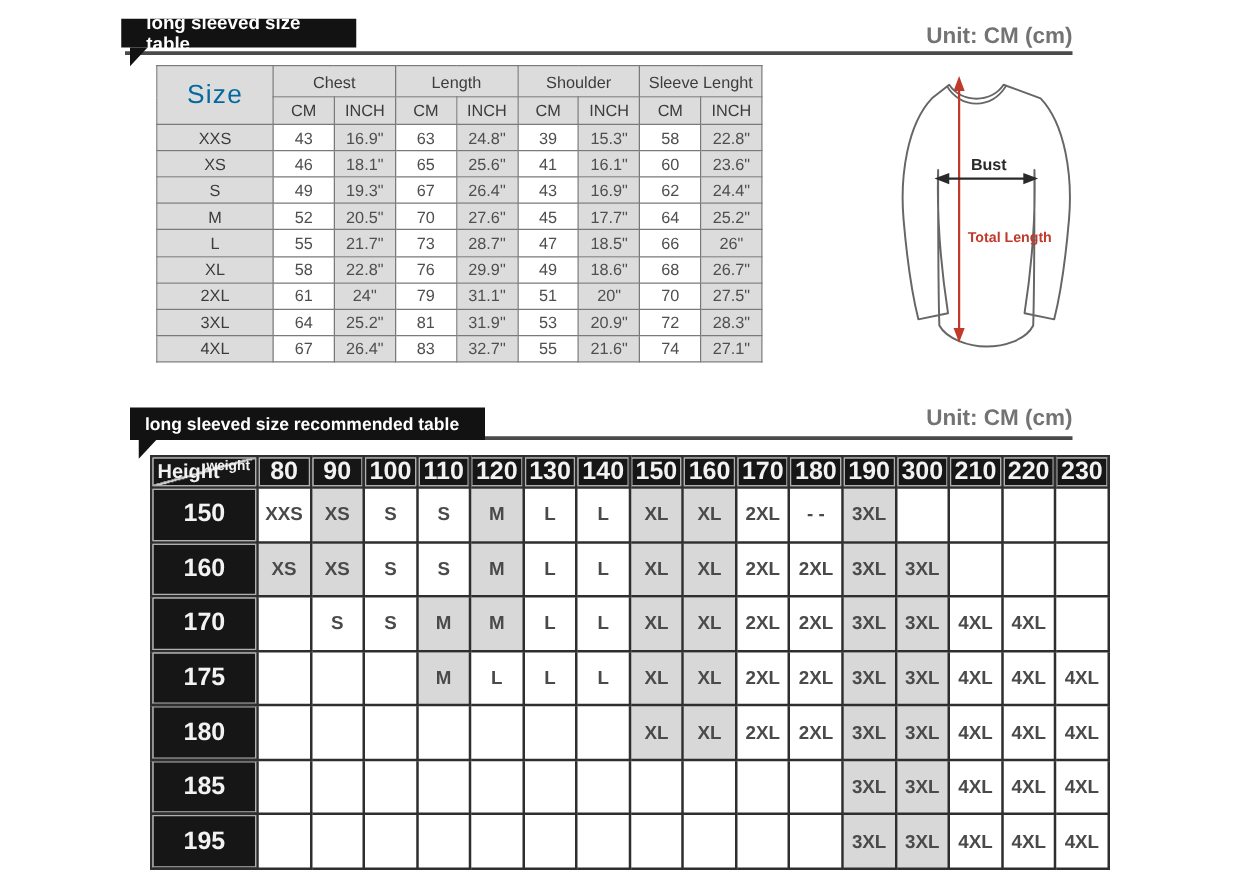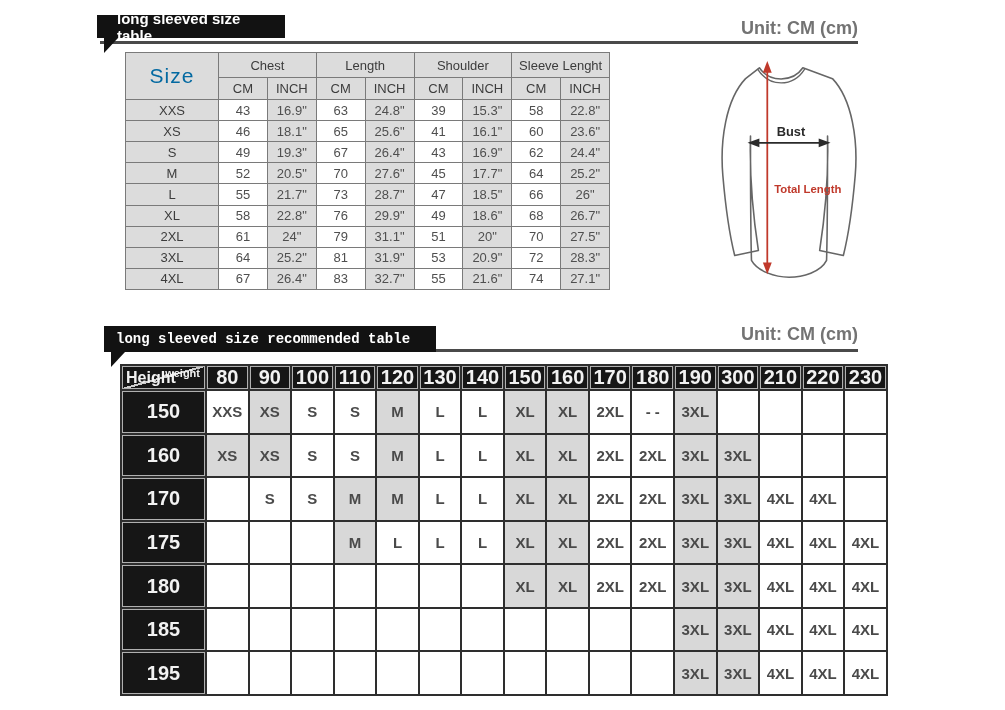--- a/index.html
+++ b/index.html
@@ -5,21 +5,21 @@
   html,body { margin:0; padding:0; background:#fff; }
   .canvas { position:relative; width:1005px; height:710px; background:#ffffff;
             font-family:"Liberation Sans", sans-serif; overflow:hidden; }
 
   
   .tag { position:absolute; background:#121212; color:#fff; font-weight:bold;
          display:flex; align-items:center; padding:0 12px; box-sizing:border-box; z-index:3; }
   .tag .tail { position:absolute; top:100%; left:7px; width:0; height:0;
                border-top:15px solid #121212; border-right:14px solid transparent; }
   .tag1 { left:97px; top:15px; height:23px; width:188px; font-size:15px;padding-left:20px; }
-  .tag2 { left:104px; top:326px; height:26px; width:332px; font-size:14px;font-family:Liberation Mono, monospace; }
+  .tag2 { left:104px; top:326px; height:26px; width:284px; font-size:14px; }
 
   
   .rule { position:absolute; background:#4a4a4a; height:3px; z-index:1; }
   .rule1 { left:100px; top:41px; width:758px; }
   .rule2 { left:108px; top:349px; width:750px; }
 
   .unit { position:absolute; width:161px; text-align:right; font-size:18px;
           font-weight:bold; color:#737373; }
   .unit1 { left:697px; top:18px; }
   .unit2 { left:697px; top:324px; }

